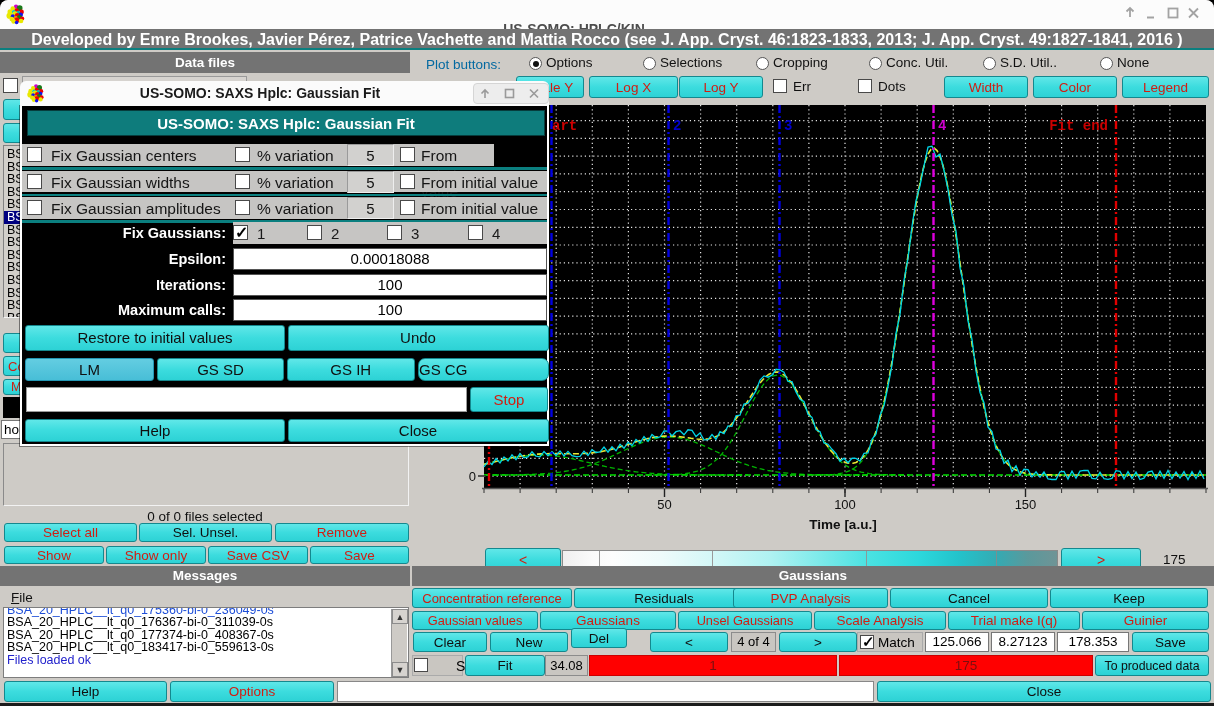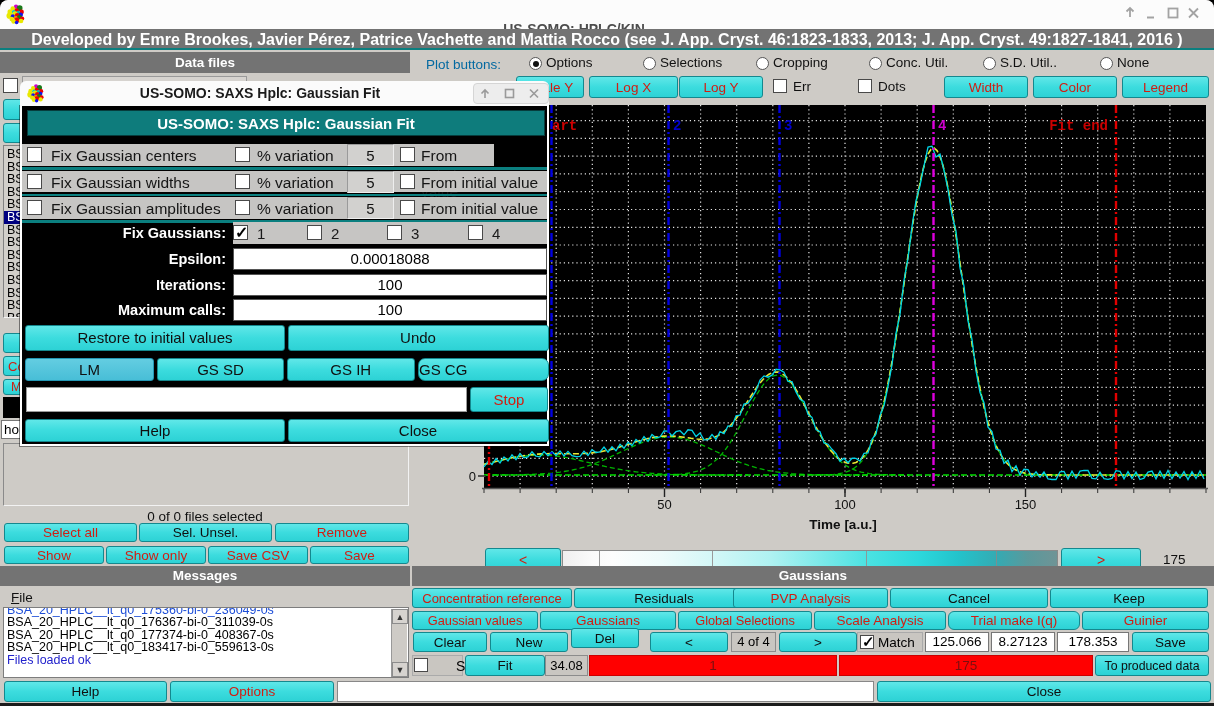--- a/index.html
+++ b/index.html
@@ -230,27 +230,27 @@
 <div class="cb" style="left:1061px;top:548px;width:80px;height:24px;line-height:23px;font-size:14px;color:#d21d12;">&gt;</div>
 <div style="position:absolute;left:1163px;top:552px;font-size:13.5px;color:#111">175</div>
 <div class="hdr" style="left:412px;top:566px;width:802px;height:20px;line-height:20px">Gaussians</div>
 <div class="cb" style="left:412px;top:588px;width:160px;height:20px;line-height:19px;font-size:13px;color:#d21d12;">Concentration reference</div>
 <div class="cb" style="left:574px;top:588px;width:180px;height:20px;line-height:19px;font-size:13.5px;color:#101010;">Residuals</div>
 <div class="cb" style="left:733px;top:588px;width:155px;height:20px;line-height:19px;font-size:13.5px;color:#d21d12;">PVP Analysis</div>
 <div class="cb" style="left:890px;top:588px;width:158px;height:20px;line-height:19px;font-size:13.5px;color:#101010;">Cancel</div>
 <div class="cb" style="left:1050px;top:588px;width:158px;height:20px;line-height:19px;font-size:13.5px;color:#101010;">Keep</div>
 <div class="cb" style="left:412px;top:611px;width:126px;height:19px;line-height:18px;font-size:12.8px;color:#d21d12;">Gaussian values</div>
 <div class="cb" style="left:540px;top:611px;width:136px;height:19px;line-height:18px;font-size:13.5px;color:#d21d12;">Gaussians</div>
-<div class="cb" style="left:678px;top:611px;width:134px;height:19px;line-height:18px;font-size:12.8px;color:#d21d12;">Global Selections</div>
+<div class="cb" style="left:678px;top:611px;width:134px;height:19px;line-height:18px;font-size:12.8px;color:#d21d12;">Unsel Gaussians</div>
 <div class="cb" style="left:814px;top:611px;width:132px;height:19px;line-height:18px;font-size:13.5px;color:#d21d12;">Scale Analysis</div>
-<div class="cb" style="left:948px;top:611px;width:132px;height:19px;line-height:18px;font-size:13.5px;color:#d21d12;border-radius:6px;">Trial make I(q)</div>
+<div class="cb" style="left:948px;top:611px;width:132px;height:19px;line-height:18px;font-size:13.5px;color:#d21d12;">Trial make I(q)</div>
 <div class="cb" style="left:1082px;top:611px;width:127px;height:19px;line-height:18px;font-size:13.5px;color:#d21d12;">Guinier</div>
 <div class="cb" style="left:413px;top:632px;width:74px;height:20px;line-height:19px;font-size:13.5px;color:#101010;">Clear</div>
 <div class="cb" style="left:490px;top:632px;width:78px;height:20px;line-height:19px;font-size:13.5px;color:#101010;">New</div>
-<div class="cb" style="left:571px;top:628px;width:68px;height:20px;line-height:19px;font-size:13.5px;color:#101010;">Del</div>
+<div class="cb" style="left:571px;top:628px;width:56px;height:20px;line-height:19px;font-size:13.5px;color:#101010;">Del</div>
 <div class="cb" style="left:650px;top:632px;width:78px;height:20px;line-height:19px;font-size:13.5px;color:#101010;">&lt;</div>
 <div class="gp" style="left:731px;top:632px;width:45px;height:20px;font-size:13px;line-height:18px">4 of 4</div>
 <div class="cb" style="left:779px;top:632px;width:78px;height:20px;line-height:19px;font-size:13.5px;color:#101010;">&gt;</div>
 <div class="gp" style="left:857px;top:632px;width:66px;height:20px;border-color:#aaa"></div>
 <div class="ckb" style="left:860px;top:635px;width:14px;height:14px">
       <span style="position:absolute;left:1px;top:-3px;font-weight:bold;color:#000;font-size:15px">✓</span>
     </div>
 <div style="position:absolute;left:878px;top:635px;font-size:13.5px;color:#000">Match</div>
 <div style="position:absolute;left:925px;top:632px;width:64px;height:20px;background:#fff;border:1px solid #777;box-sizing:border-box;font-size:13.5px;line-height:18px;text-align:center;color:#000;white-space:nowrap;overflow:hidden">125.066</div>
 <div style="position:absolute;left:991px;top:632px;width:64px;height:20px;background:#fff;border:1px solid #777;box-sizing:border-box;font-size:13.5px;line-height:18px;text-align:center;color:#000;white-space:nowrap;overflow:hidden">8.27123</div>

